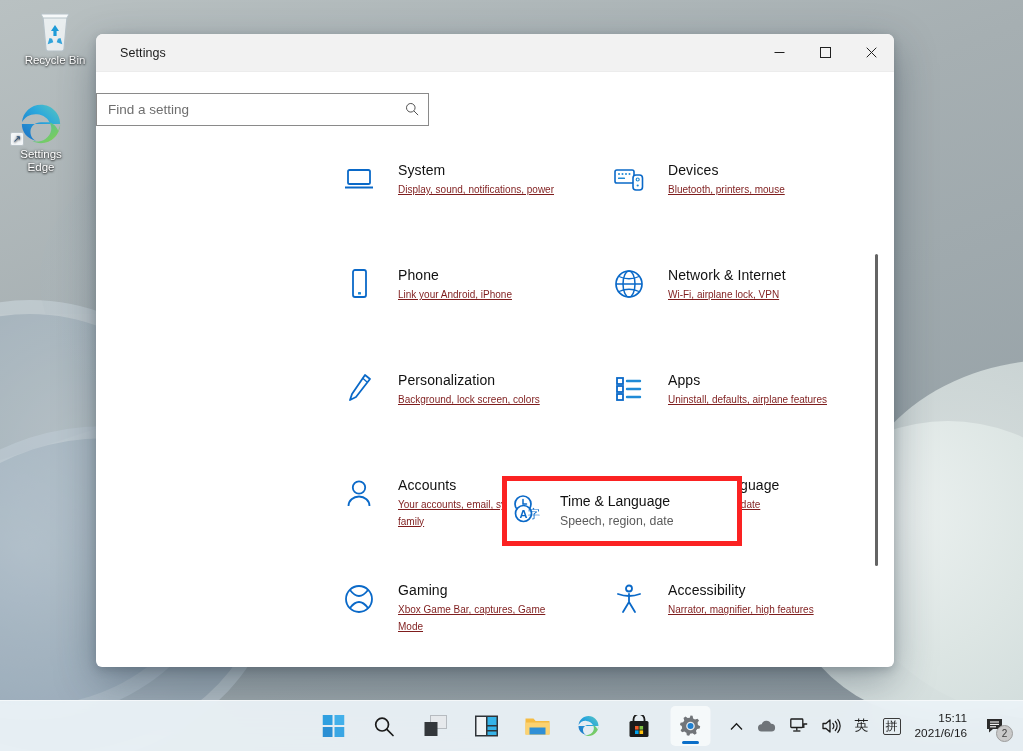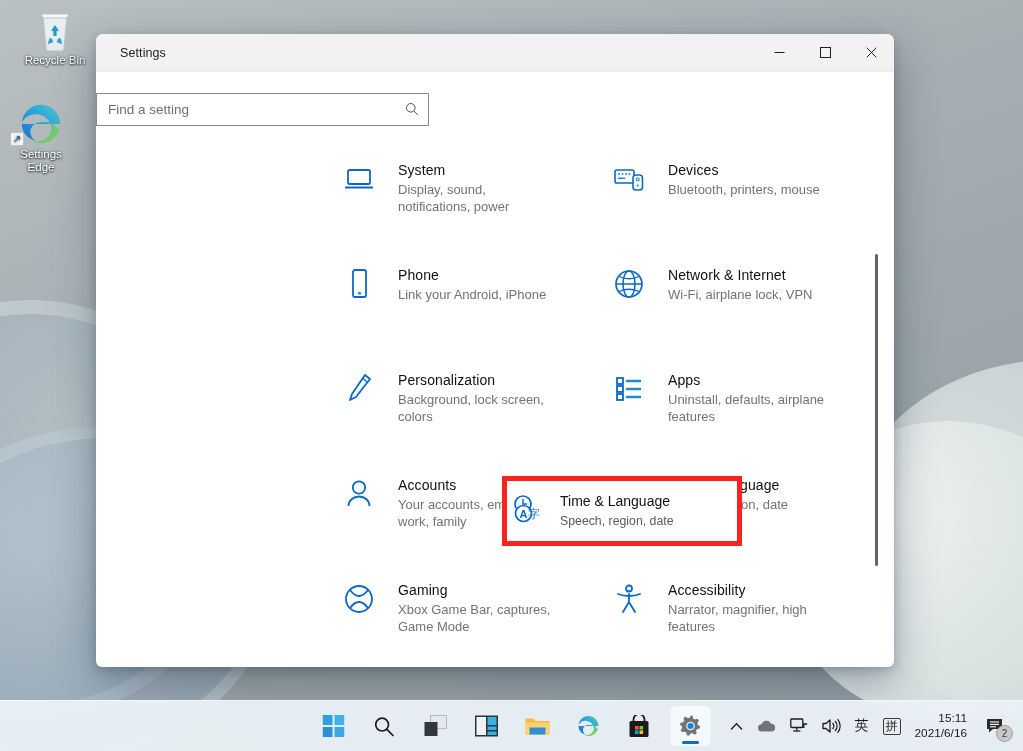--- a/index.html
+++ b/index.html
@@ -122,21 +122,21 @@
   }
   .tile-icon {
     flex:0 0 30px; height:34px; display:flex; align-items:center; justify-content:center;
     color:#0a69c8; margin-top:2px;
   }
   .tile-text { padding-top:1px; }
   .tile-title {
     font-size:14px; color:#111; line-height:18px; margin-bottom:3px; letter-spacing:.1px;
   }
   .tile-desc {
-    font-size:13px; color:#737373; line-height:16.5px; max-width:162px;
+    font-size:10px; color:#7f1d1d; line-height:16.5px; max-width:162px;text-decoration:underline;
   }
   .tile.highlight { }
   #highlight-box {
     position:absolute; left:502px; top:476px; width:240px; height:70px;
     border:5px solid #fb2222; background:#fff; pointer-events:none;
   }
   #scrollbar-track {
     position:absolute; right:6px; top:0; width:12px; height:100%;
   }
   #scrollbar-thumb {

